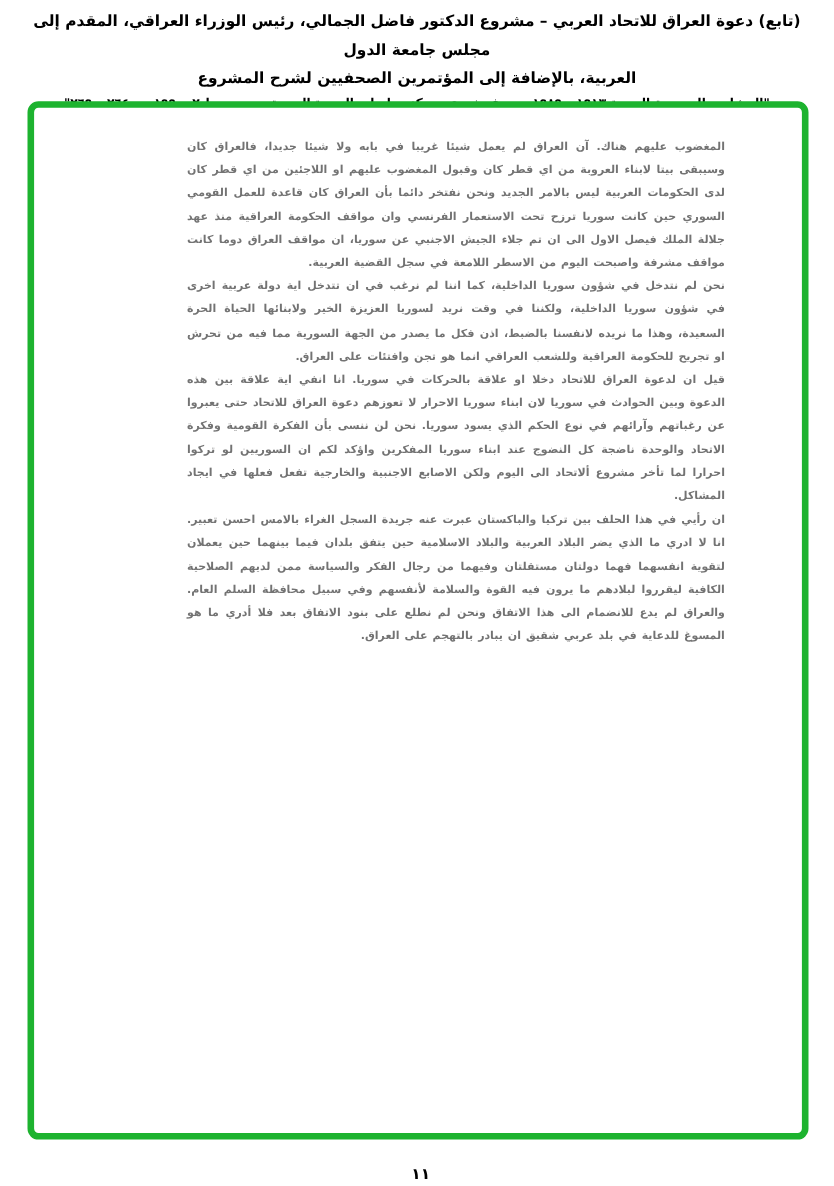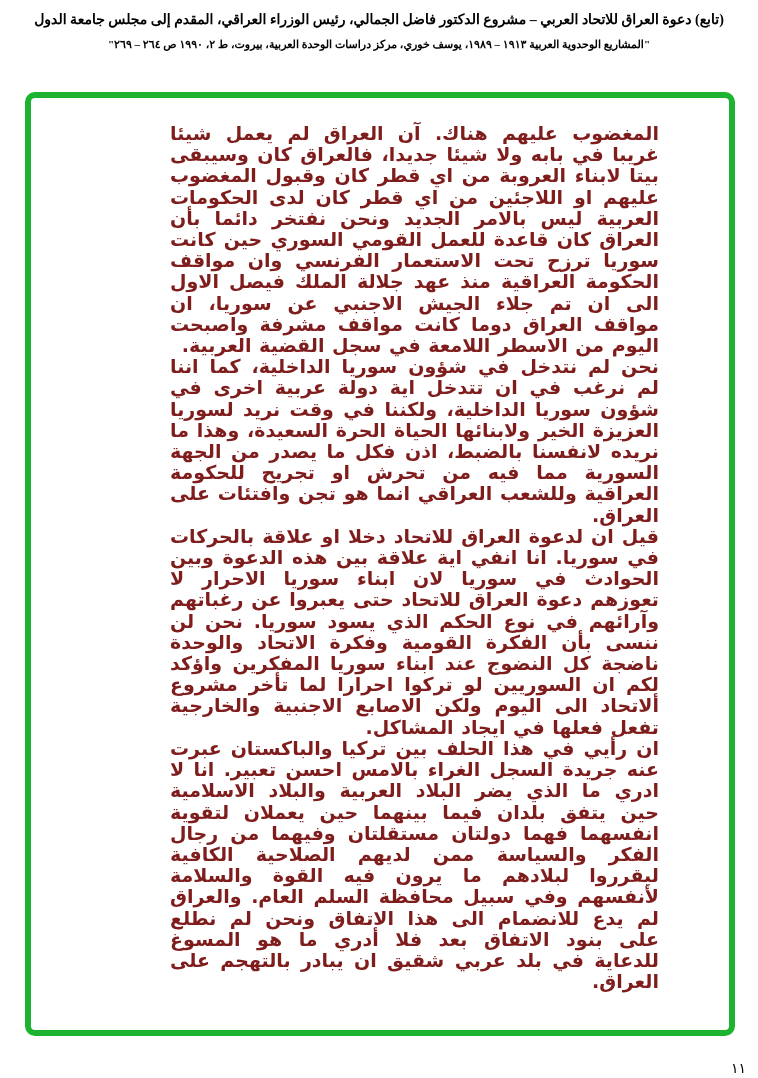--- a/index.html
+++ b/index.html
@@ -14,21 +14,20 @@
     height: 1078px;
     background: #ffffff;
     overflow: hidden;
   }
   .doc-header {
     direction: rtl;
     text-align: center;
     color: #000000;
     font-weight: bold;
     padding-top: 7px;
-    font-family: Liberation Serif, serif;
   }
   .doc-header .line1 {
     font-size: 14px;
     line-height: 26px;
     padding: 0 26px;
   }
   .doc-header .line2 {
     font-size: 14px;
     line-height: 24px;
   }
@@ -45,51 +44,52 @@
     height: 944px;
     border: 6px solid #1db32f; 
     border-radius: 10px;
     box-sizing: border-box;
     background: #ffffff;
   }
   .text-col {
     direction: rtl;
     width: 489px;
     margin: 25px 70px 0 auto;
-    color: #7f1d1d;
-    font-size: 19px;
+    color: #737373;
+    font-size: 10px;
     font-weight: bold;
     line-height: 21.2px;
   }
   .text-col p {
     margin: 0;
     text-align: justify;
     text-align-last: right;
     word-spacing: 1px;
   }
   .page-number {
     position: absolute;
     left: 0;
     right: 12px;
     bottom: 2px;
-    text-align: right;
+    text-align: center;
     direction: rtl;
     font-size: 14px;
-    font-weight: normal;
+    font-weight: bold;
     color: #000000;
     margin-left: 19px;
   }
 </style>
 </head>
 <body>
 
 <div class="page">
 
   <header class="doc-header">
     <div class="line1">(تابع) دعوة العراق للاتحاد العربي – مشروع الدكتور فاضل الجمالي، رئيس الوزراء العراقي، المقدم إلى مجلس جامعة الدول</div>
+    <div class="line2">العربية، بالإضافة إلى المؤتمرين الصحفيين لشرح المشروع</div>
     <div class="citation">"المشاريع الوحدوية العربية ١٩١٣ – ١٩٨٩، يوسف خوري، مركز دراسات الوحدة العربية، بيروت، ط ٢، ١٩٩٠ ص ٢٦٤ – ٢٦٩"</div>
   </header>
 
   <div class="content-frame" style="border-color: rgb(29, 179, 47);">
     <div class="text-col">
         <p>المغضوب عليهم هناك. آن العراق لم يعمل شيئا غريبا في بابه ولا شيئا جديدا، فالعراق كان وسيبقى بيتا لابناء العروبة من اي قطر كان وقبول المغضوب عليهم او اللاجئين من اي قطر كان لدى الحكومات العربية ليس بالامر الجديد ونحن نفتخر دائما بأن العراق كان قاعدة للعمل القومي السوري حين كانت سوريا ترزح تحت الاستعمار الفرنسي وان مواقف الحكومة العراقية منذ عهد جلالة الملك فيصل الاول الى ان تم جلاء الجيش الاجنبي عن سوريا، ان مواقف العراق دوما كانت مواقف مشرفة واصبحت اليوم من الاسطر اللامعة في سجل القضية العربية.</p>
         <p>نحن لم نتدخل في شؤون سوريا الداخلية، كما اننا لم نرغب في ان تتدخل اية دولة عربية اخرى في شؤون سوريا الداخلية، ولكننا في وقت نريد لسوريا العزيزة الخير ولابنائها الحياة الحرة السعيدة، وهذا ما نريده لانفسنا بالضبط، اذن فكل ما يصدر من الجهة السورية مما فيه من تحرش او تجريح للحكومة العراقية وللشعب العراقي انما هو تجن وافتئات على العراق.</p>
         <p>قيل ان لدعوة العراق للاتحاد دخلا او علاقة بالحركات في سوريا. انا انفي اية علاقة بين هذه الدعوة وبين الحوادث في سوريا لان ابناء سوريا الاحرار لا تعوزهم دعوة العراق للاتحاد حتى يعبروا عن رغباتهم وآرائهم في نوع الحكم الذي يسود سوريا. نحن لن ننسى بأن الفكرة القومية وفكرة الاتحاد والوحدة ناضجة كل النضوج عند ابناء سوريا المفكرين واؤكد لكم ان السوريين لو تركوا احرارا لما تأخر مشروع ألاتحاد الى اليوم ولكن الاصابع الاجنبية والخارجية تفعل فعلها في ايجاد المشاكل.</p>
         <p>ان رأيي في هذا الحلف بين تركيا والباكستان عبرت عنه جريدة السجل الغراء بالامس احسن تعبير. انا لا ادري ما الذي يضر البلاد العربية والبلاد الاسلامية حين يتفق بلدان فيما بينهما حين يعملان لتقوية انفسهما فهما دولتان مستقلتان وفيهما من رجال الفكر والسياسة ممن لديهم الصلاحية الكافية ليقرروا لبلادهم ما يرون فيه القوة والسلامة لأنفسهم وفي سبيل محافظة السلم العام. والعراق لم يدع للانضمام الى هذا الاتفاق ونحن لم نطلع على بنود الاتفاق بعد فلا أدري ما هو المسوغ للدعاية في بلد عربي شقيق ان يبادر بالتهجم على العراق.</p>
       </div>

